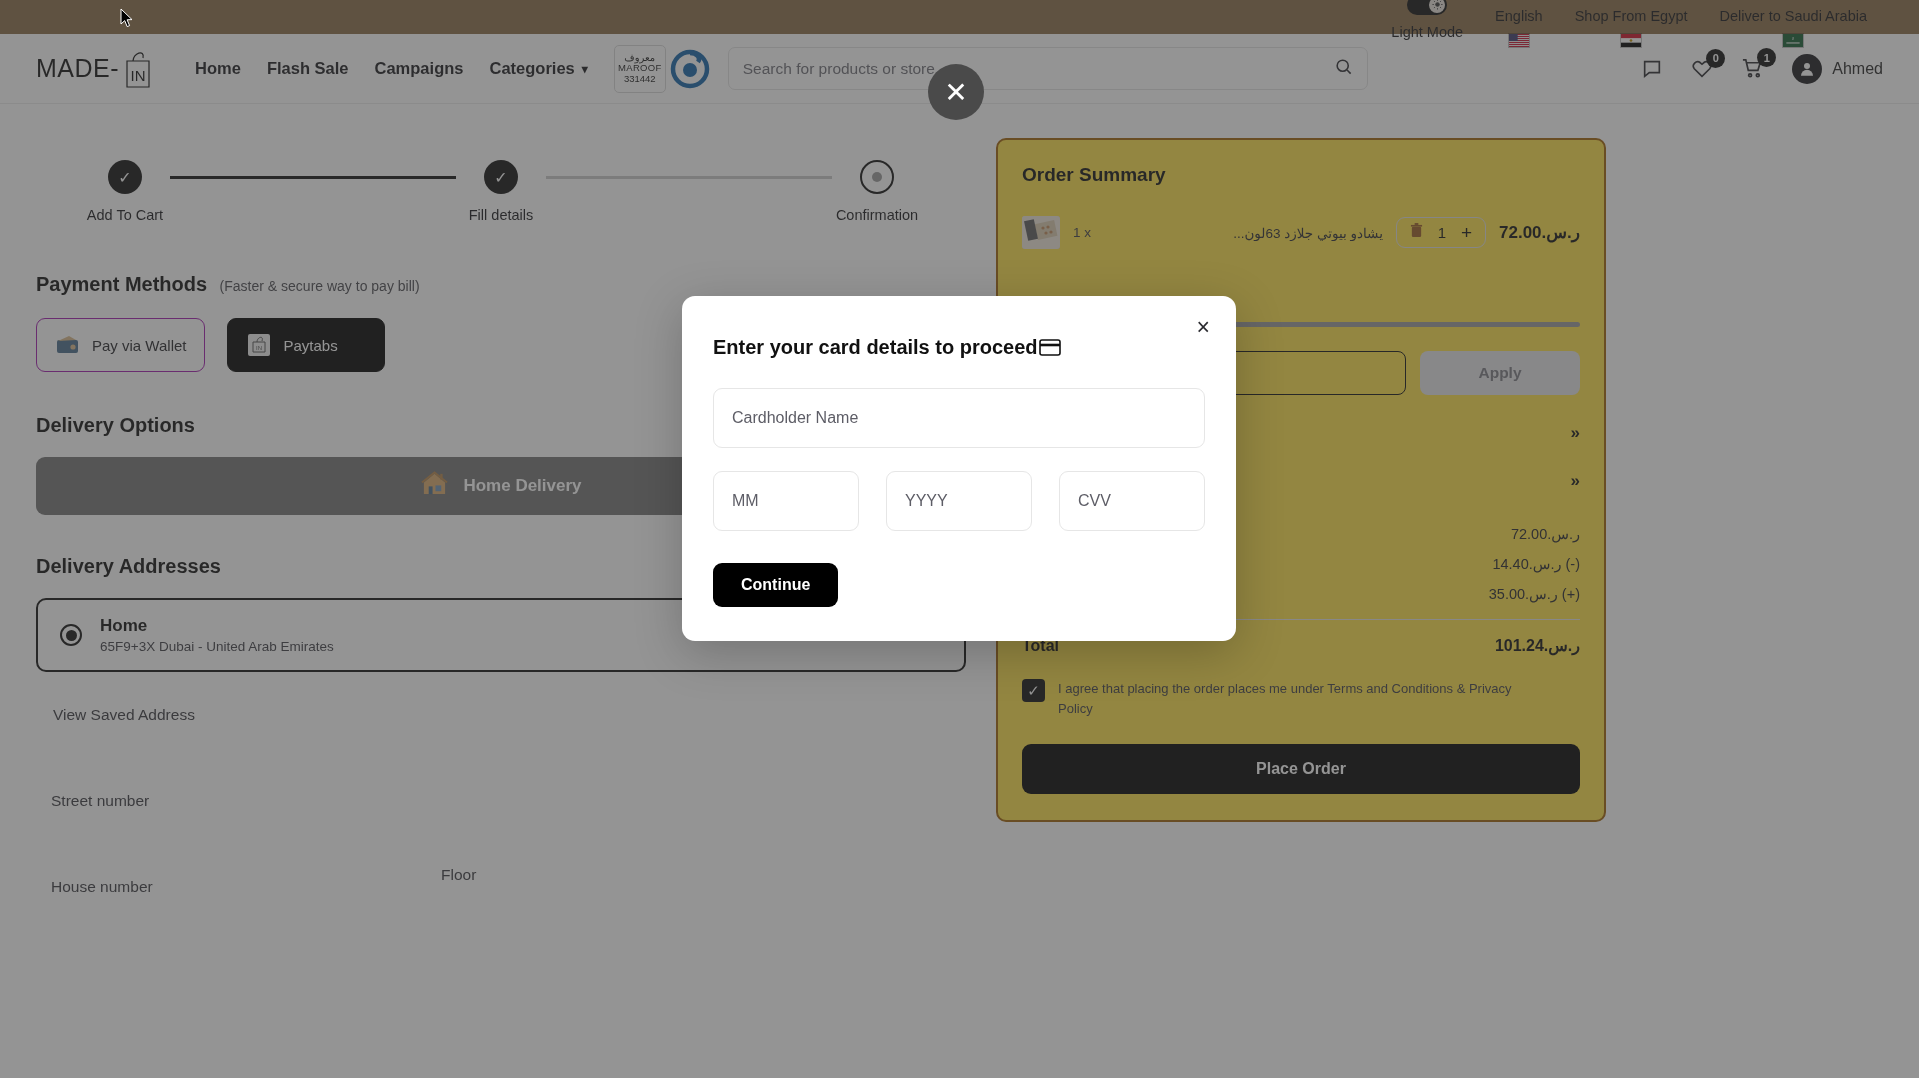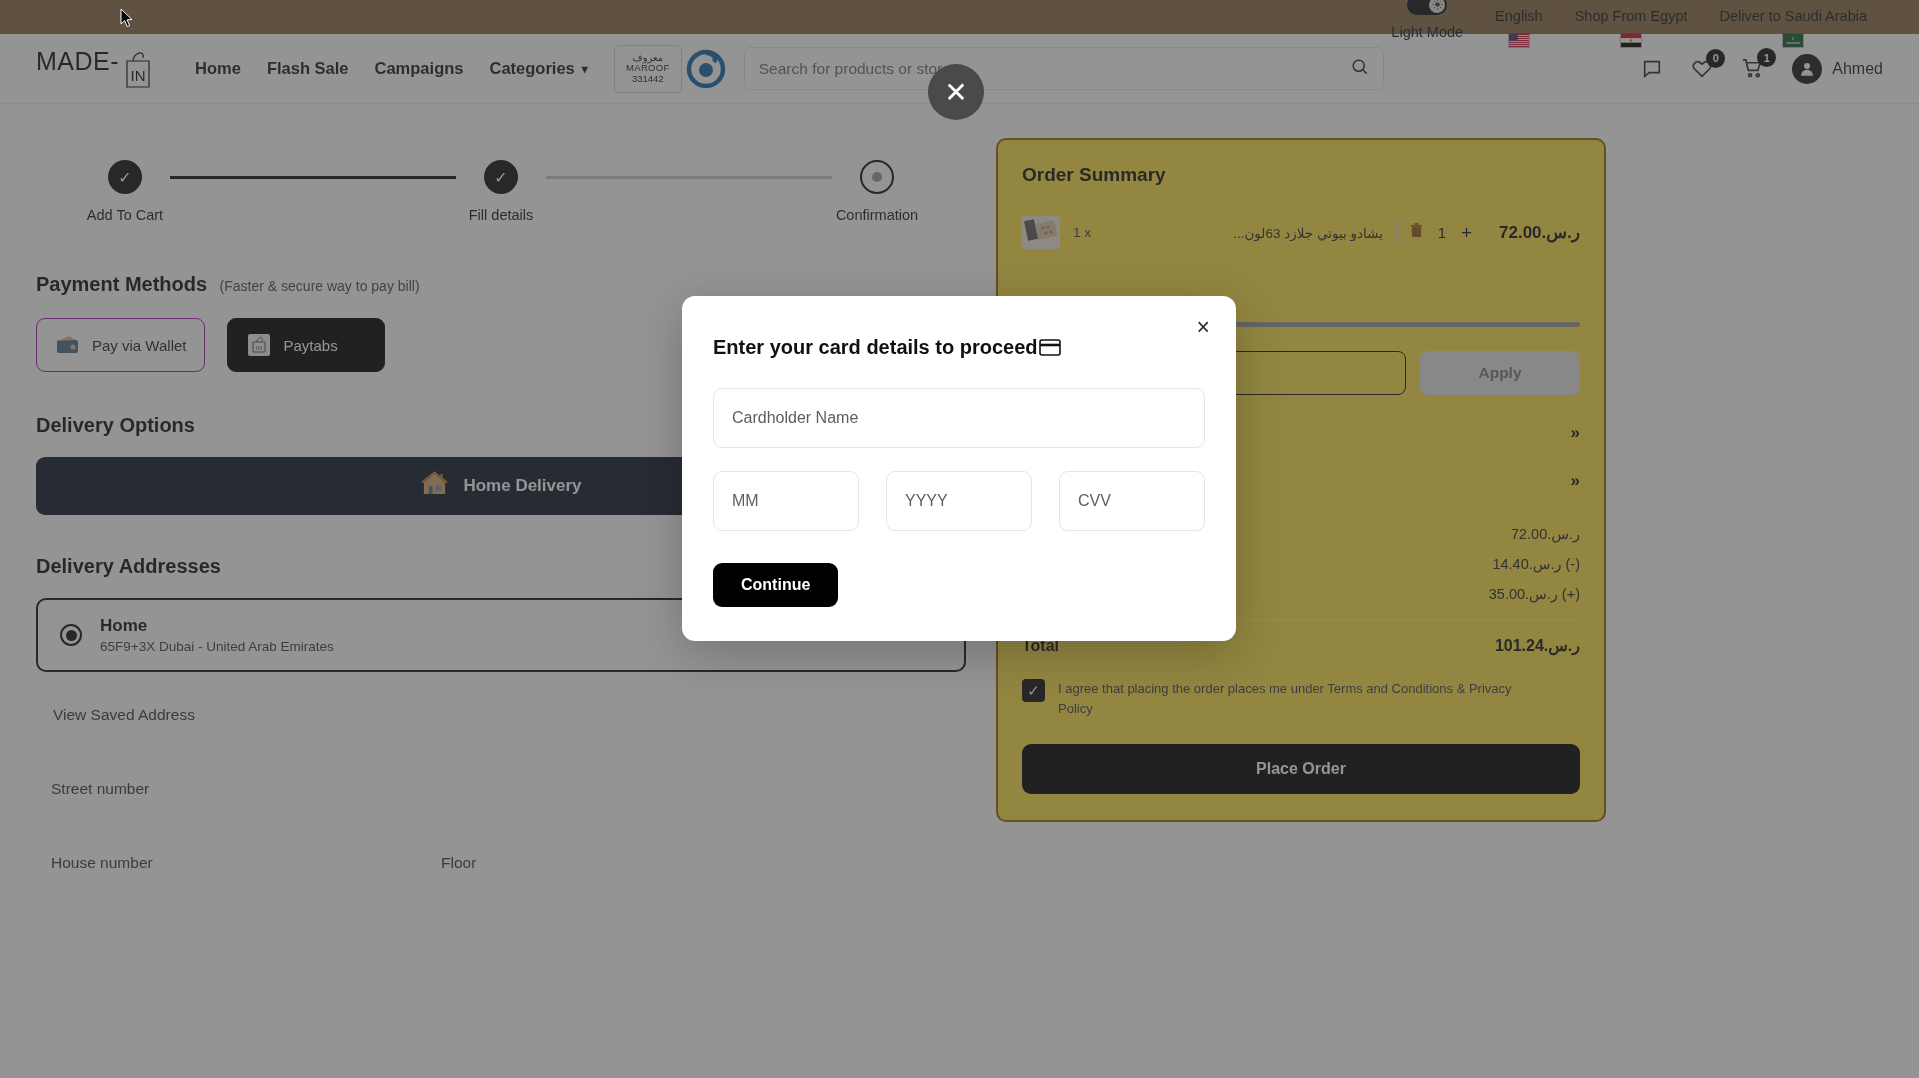--- a/index.html
+++ b/index.html
@@ -36,33 +36,33 @@
   .chev { font-size: 12px; line-height: 1; color: #18181b; }
   .flag { width: 22px; height: 15px; display: inline-block; flex: none; border: 0.5px solid rgba(0,0,0,.25); }
   .flag svg { display: block; width: 100%; height: 100%; }
 
   
   .header {
     height: 70px; background: #fff;
     display: flex; align-items: center; padding: 0 36px;
     border-bottom: 1px solid #ececec;
   }
-  .logo { display: flex; align-items: flex-start; margin-right: 38px; }
+  .logo { display: flex; align-items: center; margin-right: 38px; }
   .logo-text { font-size: 25px; font-weight: 400; letter-spacing: .5px; color: #111; }
   .logo-bag {
     position: relative; margin-left: 0px; width: 38px; height: 44px;
   }
   .logo-bag svg { display:block; }
   .nav { display: flex; align-items: center; gap: 26px; }
   .nav a {
     font-size: 16.5px; font-weight: 600; color: #1b1b1f; text-decoration: none;
     display: flex; align-items: center; gap: 7px;
   }
   .maroof {
-    margin-left: 26px; width: 68px; height: 48px; border: 1px solid #d8d8d8; border-radius: 5px;
+    margin-left: 26px; width: 52px; height: 48px; border: 1px solid #d8d8d8; border-radius: 5px;
     display: flex; flex-direction: column; align-items: center; justify-content: center; gap: 0px;
     background: #fff; flex: none;
   }
   .maroof .ar { font-size: 10px; color: #1a1a1a; line-height: 1.05; }
   .maroof .en { font-size: 9.5px; letter-spacing: .3px; color: #1a1a1a; line-height: 1.1; }
   .maroof .num { font-size: 9.5px; color: #1a1a1a; line-height: 1.1; }
   .maroof-logo { width: 40px; height: 40px; margin-left: 4px; flex: none; }
   .search {
     flex: 1; margin: 0 18px; height: 43px; border: 1px solid #e2e2e2; border-radius: 7px;
     display: flex; align-items: center; padding: 0 14px; gap: 10px; background: #fff;
@@ -111,40 +111,40 @@
   .pay-row { display: flex; gap: 22px; margin-top: 22px; }
   .pay-card {
     min-width: 158px; height: 54px; border: 1px solid #a21caf; border-radius: 9px;
     display: flex; align-items: center; gap: 11px; padding: 0 18px; background: #fff;
     font-size: 15px; color: #26262b; cursor: pointer;
   }
   .pay-card.active { background: #000; border-color: #000; color: #fff; }
   .pay-ico { width: 26px; height: 24px; flex: none; display: flex; align-items: center; justify-content: center; }
 
   .delivery-bar {
-    margin-top: 20px; height: 58px; background: #0f172a; border-radius: 9px;
+    margin-top: 20px; height: 58px; background: #737373; border-radius: 9px;
     display: flex; align-items: center; justify-content: center; gap: 14px;
     color: #fff; font-size: 17px; font-weight: 700;
   }
 
   .addr-card {
     margin-top: 20px; border: 2px solid #111; border-radius: 10px;
     padding: 16px 22px; display: flex; align-items: center; gap: 18px; background: #fff;
   }
   .radio-on {
     width: 22px; height: 22px; border-radius: 50%; border: 2.5px solid #111;
     display: flex; align-items: center; justify-content: center; flex: none;
   }
   .radio-on i { width: 11px; height: 11px; border-radius: 50%; background: #111; display: block; }
   .addr-title { font-size: 17px; font-weight: 700; color: #111; }
   .addr-sub { font-size: 13.5px; color: #3f3f46; margin-top: 3px; }
 
   .form-line { margin-top: 34px; font-size: 15.5px; color: #3a3a40; padding-left: 17px; }
   .form-row { display: flex; margin-top: 56px; font-size: 15.5px; color: #3a3a40; }
-  .form-row > div:first-child { width: 395px; padding-left: 15px;}
+  .form-row > div:first-child { width: 395px; padding-left: 15px; margin-top: 12px;}
   .form-row > div:nth-child(2) { padding-left: 10px; }
 
   
   .summary {
     border: 2px solid #a16207; border-radius: 10px; padding: 24px 24px 26px 24px; background: #fde047;
   }
   .summary h3 { font-size: 19px; font-weight: 700; color: #111; }
   .item-row { display: flex; align-items: center; gap: 13px; margin-top: 30px; }
   .item-thumb {
     width: 38px; height: 33px; border-radius: 3px; flex: none; overflow: hidden;

